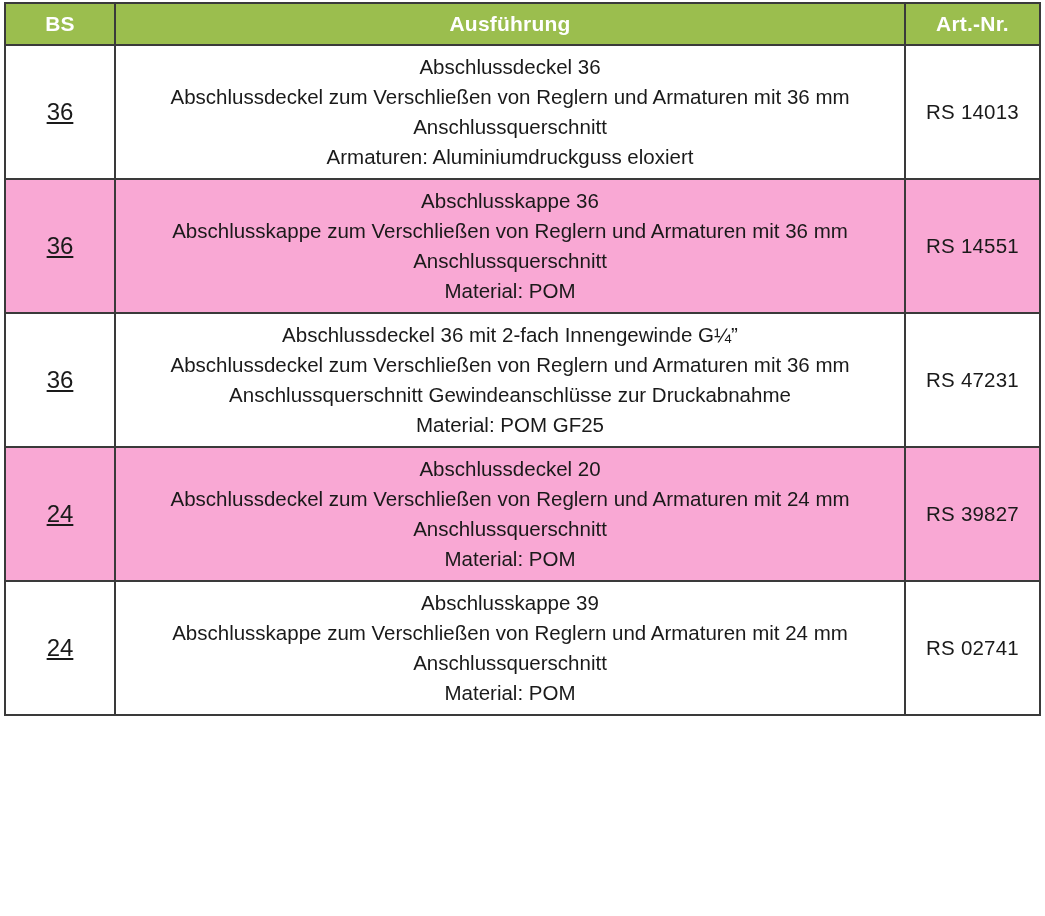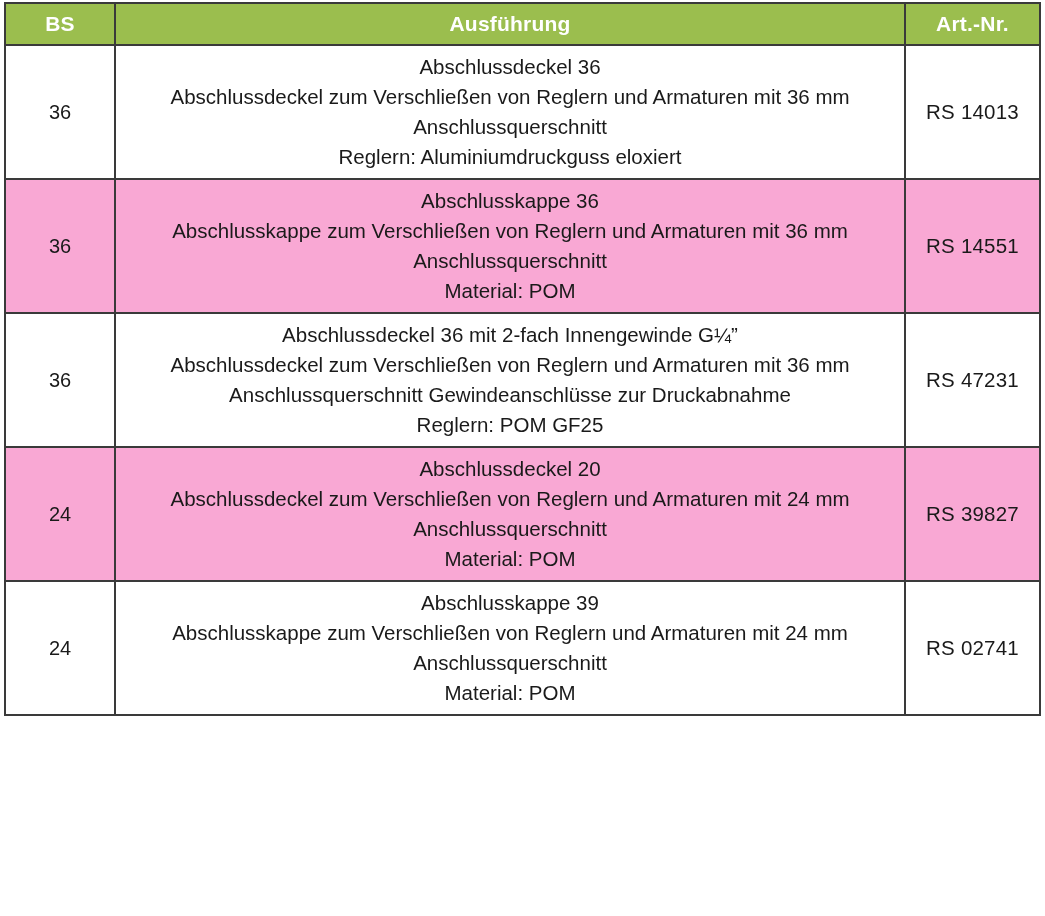--- a/index.html
+++ b/index.html
@@ -42,21 +42,22 @@
     letter-spacing: 0.2px;
   }
   tbody td {
     text-align: center;
     vertical-align: middle;
     color: #1a1a1a;
     font-size: 20.5px;
     line-height: 30px;
   }
   tbody td.bs-cell {
-    font-size: 20px;
+    font-size: 24px;
+    text-decoration: underline;
   }
   tbody td.desc-cell {
     padding: 6px 10px;
   }
   tbody td.art-cell {
     font-weight: normal;
     font-size: 20.5px;
     letter-spacing: 0.2px;
   }
   tbody tr.row-shaded td {
@@ -86,41 +87,41 @@
         <th>Art.-Nr.</th>
       </tr>
     </thead>
     <tbody>
         <tr class="row-plain">
           <td class="bs-cell">36</td>
           <td class="desc-cell">
             <span class="desc-line">Abschlussdeckel 36</span>
             <span class="desc-line">Abschlussdeckel zum Verschließen von Reglern und Armaturen mit 36 mm</span>
             <span class="desc-line">Anschlussquerschnitt</span>
-            <span class="desc-line">Reglern: Aluminiumdruckguss eloxiert</span>
+            <span class="desc-line">Armaturen: Aluminiumdruckguss eloxiert</span>
           </td>
           <td class="art-cell">RS 14013</td>
         </tr>
         <tr class="row-shaded">
           <td class="bs-cell">36</td>
           <td class="desc-cell">
             <span class="desc-line">Abschlusskappe 36</span>
             <span class="desc-line">Abschlusskappe zum Verschließen von Reglern und Armaturen mit 36 mm</span>
             <span class="desc-line">Anschlussquerschnitt</span>
             <span class="desc-line">Material: POM</span>
           </td>
           <td class="art-cell">RS 14551</td>
         </tr>
         <tr class="row-plain">
           <td class="bs-cell">36</td>
           <td class="desc-cell">
             <span class="desc-line">Abschlussdeckel 36 mit 2-fach Innengewinde G¼”</span>
             <span class="desc-line">Abschlussdeckel zum Verschließen von Reglern und Armaturen mit 36 mm</span>
             <span class="desc-line">Anschlussquerschnitt Gewindeanschlüsse zur Druckabnahme</span>
-            <span class="desc-line">Reglern: POM GF25</span>
+            <span class="desc-line">Material: POM GF25</span>
           </td>
           <td class="art-cell">RS 47231</td>
         </tr>
         <tr class="row-shaded">
           <td class="bs-cell">24</td>
           <td class="desc-cell">
             <span class="desc-line">Abschlussdeckel 20</span>
             <span class="desc-line">Abschlussdeckel zum Verschließen von Reglern und Armaturen mit 24 mm</span>
             <span class="desc-line">Anschlussquerschnitt</span>
             <span class="desc-line">Material: POM</span>

